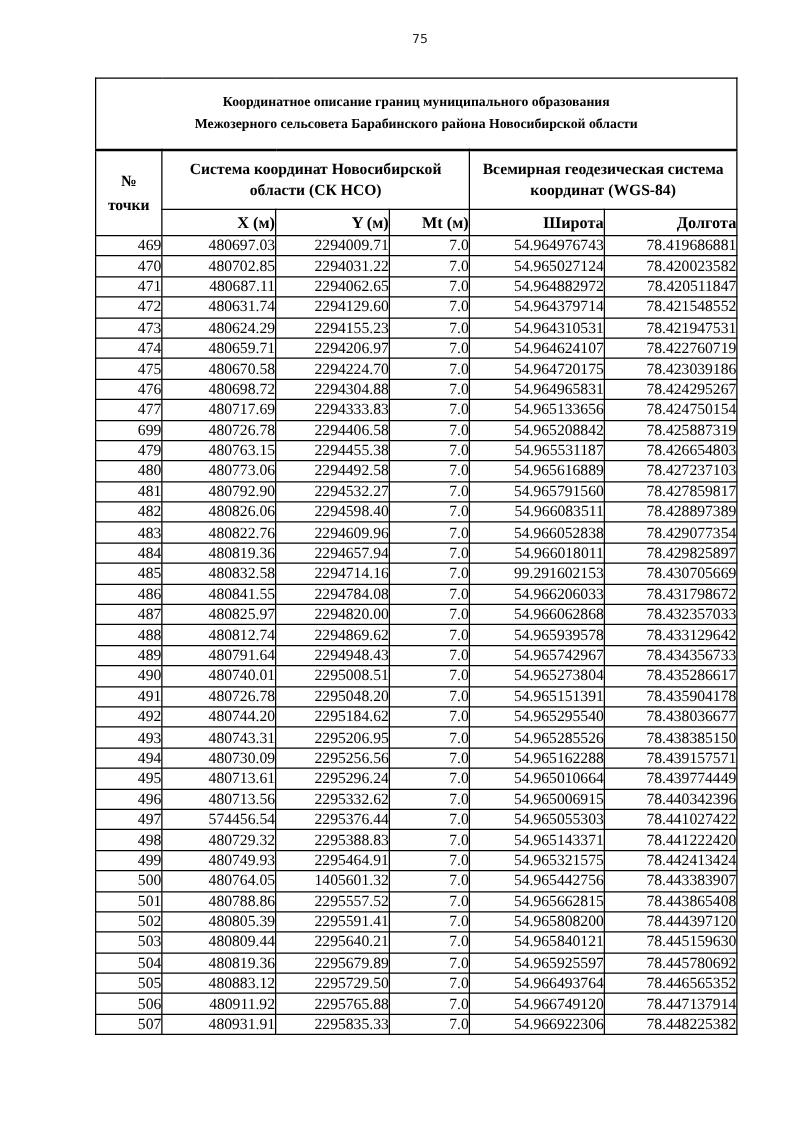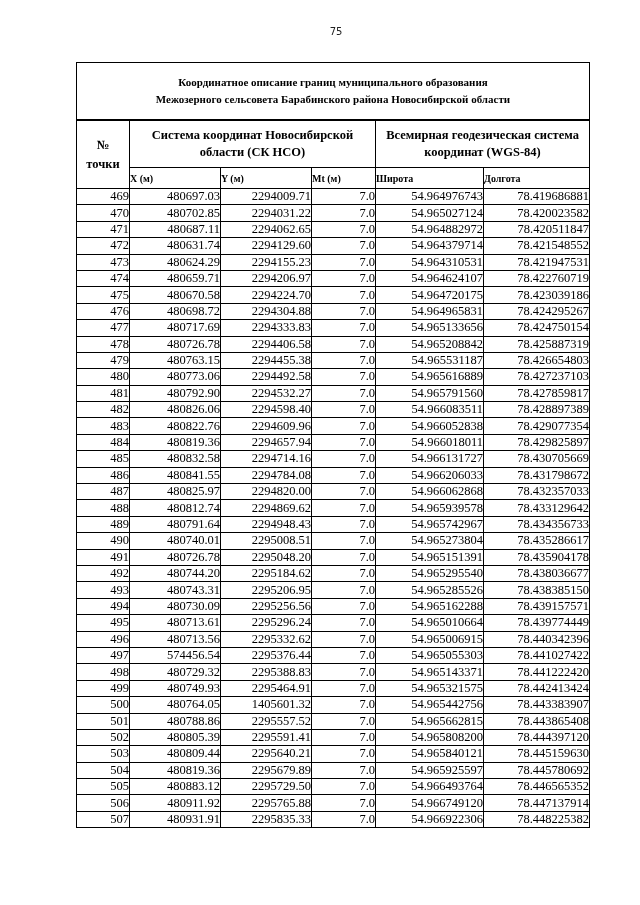--- a/index.html
+++ b/index.html
@@ -3,21 +3,21 @@
 <meta charset="utf-8">
 <style>
   html, body { margin: 0; padding: 0; background: #ffffff; }
   body { width: 640px; height: 905px; position: relative; overflow: hidden; font-family: "Liberation Serif", serif; color: #000; }
   .page-number { position: absolute; top: 26px; left: 16px; width: 640px; text-align: center; font-family: "DejaVu Sans", sans-serif; font-size: 10px; color: #222; }
   table.coords { position: absolute; left: 76px; top: 62px; width: 513px; border-collapse: collapse; table-layout: fixed; }
   table.coords td, table.coords th { border: 1px solid #000; padding: 0; }
   .title-cell { height: 56px; text-align: center; font-weight: bold; font-size: 11px; line-height: 17px; vertical-align: middle; border-bottom-width: 2px !important; }
   .group-h { height: 46px; text-align: center; font-weight: bold; font-size: 12.5px; line-height: 17px; vertical-align: middle; }
   .num-h { text-align: center; font-weight: bold; font-size: 12.5px; line-height: 19px; vertical-align: middle; }
-  .sub-h { height: 20px; text-align: left; font-weight: bold; font-size: 10px; vertical-align: middle; }
+  .sub-h { height: 20px; text-align: right; font-weight: bold; font-size: 13px; vertical-align: middle; }
   td.d { height: 15.4px; font-size: 12.5px; line-height: 15px; text-align: right; padding-right: 2px; white-space: nowrap; overflow: hidden; }
   tr.row-thick td { border-top: 1px solid #15803d; }
 </style>
 </head>
 <body>
 
 <div class="page-number">75</div>
 
 <table class="coords">
   <colgroup>
@@ -118,21 +118,21 @@
       </tr>
       <tr>
         <td class="d">477</td>
         <td class="d">480717.69</td>
         <td class="d">2294333.83</td>
         <td class="d">7.0</td>
         <td class="d">54.965133656</td>
         <td class="d">78.424750154</td>
       </tr>
       <tr>
-        <td class="d">478</td>
+        <td class="d">699</td>
         <td class="d">480726.78</td>
         <td class="d">2294406.58</td>
         <td class="d">7.0</td>
         <td class="d">54.965208842</td>
         <td class="d">78.425887319</td>
       </tr>
       <tr>
         <td class="d">479</td>
         <td class="d">480763.15</td>
         <td class="d">2294455.38</td>
@@ -178,21 +178,21 @@
         <td class="d">2294657.94</td>
         <td class="d">7.0</td>
         <td class="d">54.966018011</td>
         <td class="d">78.429825897</td>
       </tr>
       <tr>
         <td class="d">485</td>
         <td class="d">480832.58</td>
         <td class="d">2294714.16</td>
         <td class="d">7.0</td>
-        <td class="d">54.966131727</td>
+        <td class="d">99.291602153</td>
         <td class="d">78.430705669</td>
       </tr>
       <tr>
         <td class="d">486</td>
         <td class="d">480841.55</td>
         <td class="d">2294784.08</td>
         <td class="d">7.0</td>
         <td class="d">54.966206033</td>
         <td class="d">78.431798672</td>
       </tr>

